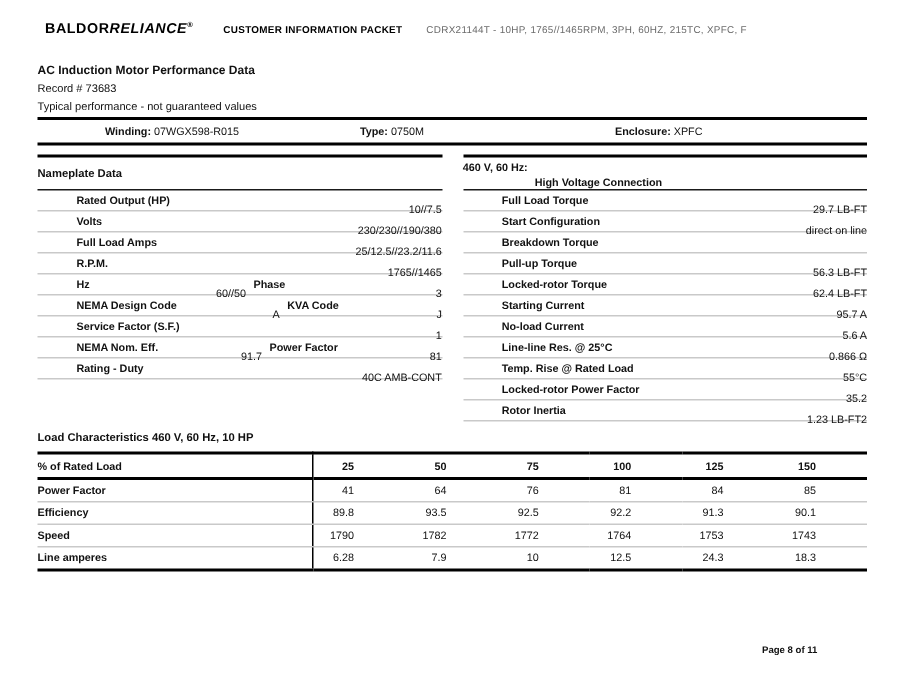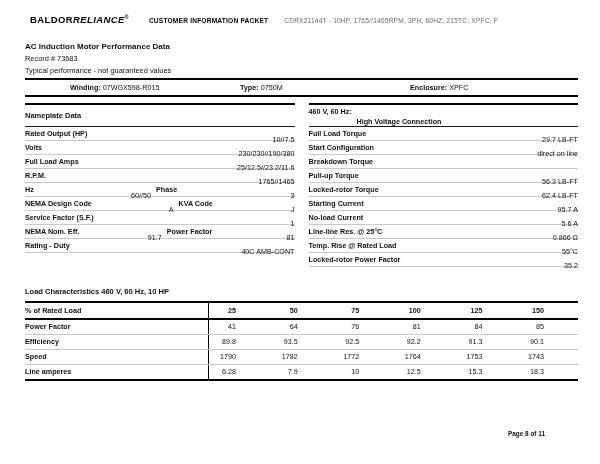--- a/index.html
+++ b/index.html
@@ -41,21 +41,21 @@
     height:24px;box-sizing:border-box;
   }
   .col-head.single{display:flex;align-items:center;}
   .col-head .h1{font-size:7.5px;font-weight:700;}
   .col-head .h2{font-size:7.2px;font-weight:700;line-height:9.5px;padding-top:2px;}
   .col-head .h2 .indent{padding-left:8px;display:block;margin-left:40px;}
   .row{
     display:flex;align-items:center;height:13px;
     border-bottom:1px solid #c9c9c9;font-size:7.2px;white-space:nowrap;
   }
-  .row .lbl{font-weight:700;}
+  .row .lbl{font-weight:700;margin-left:26px;}
   .row .val{flex:1;text-align:right;font-weight:400;margin-top:12px;}
   .row .lbl2{font-weight:700;margin-left:5px;}
   
   .load{position:absolute;top:287px;left:25px;right:22px;}
   .load-title{font-size:7.5px;font-weight:700;margin:0 0 5px 0;}
   table.load-tbl{width:100%;border-collapse:collapse;table-layout:fixed;}
   table.load-tbl th,table.load-tbl td{
     font-size:7.2px;padding:0;height:14px;
     border-bottom:1px solid #c9c9c9;
   }
@@ -179,20 +179,24 @@
         <span class="lbl">Line-line Res. @ 25°C</span>
         <span class="val">0.866 Ω</span>
       </div>
       <div class="row">
         <span class="lbl">Temp. Rise @ Rated Load</span>
         <span class="val">55°C</span>
       </div>
       <div class="row">
         <span class="lbl">Locked-rotor Power Factor</span>
         <span class="val">35.2</span>
+      </div>
+      <div class="row">
+        <span class="lbl">Rotor Inertia</span>
+        <span class="val">1.23 LB-FT2</span>
       </div>
     </div>
   </div>
 
   <div class="load">
     <div class="load-title">Load Characteristics 460 V, 60 Hz, 10 HP</div>
     <table class="load-tbl">
       <thead>
         <tr>
           <th class="lblcol">% of Rated Load</th>
@@ -231,21 +235,21 @@
           <td class="num">1764</td>
           <td class="num">1753</td>
           <td class="num">1743</td>
         </tr>
         <tr>
           <td class="lblcol tbl-bottom">Line amperes</td>
           <td class="num tbl-bottom">6.28</td>
           <td class="num tbl-bottom">7.9</td>
           <td class="num tbl-bottom">10</td>
           <td class="num tbl-bottom">12.5</td>
-          <td class="num tbl-bottom">15.3</td>
+          <td class="num tbl-bottom">24.3</td>
           <td class="num tbl-bottom">18.3</td>
         </tr>
       </tbody>
     </table>
   </div>
 
   <div class="footer">Page 8 of 11</div>
 
 </div>
 

